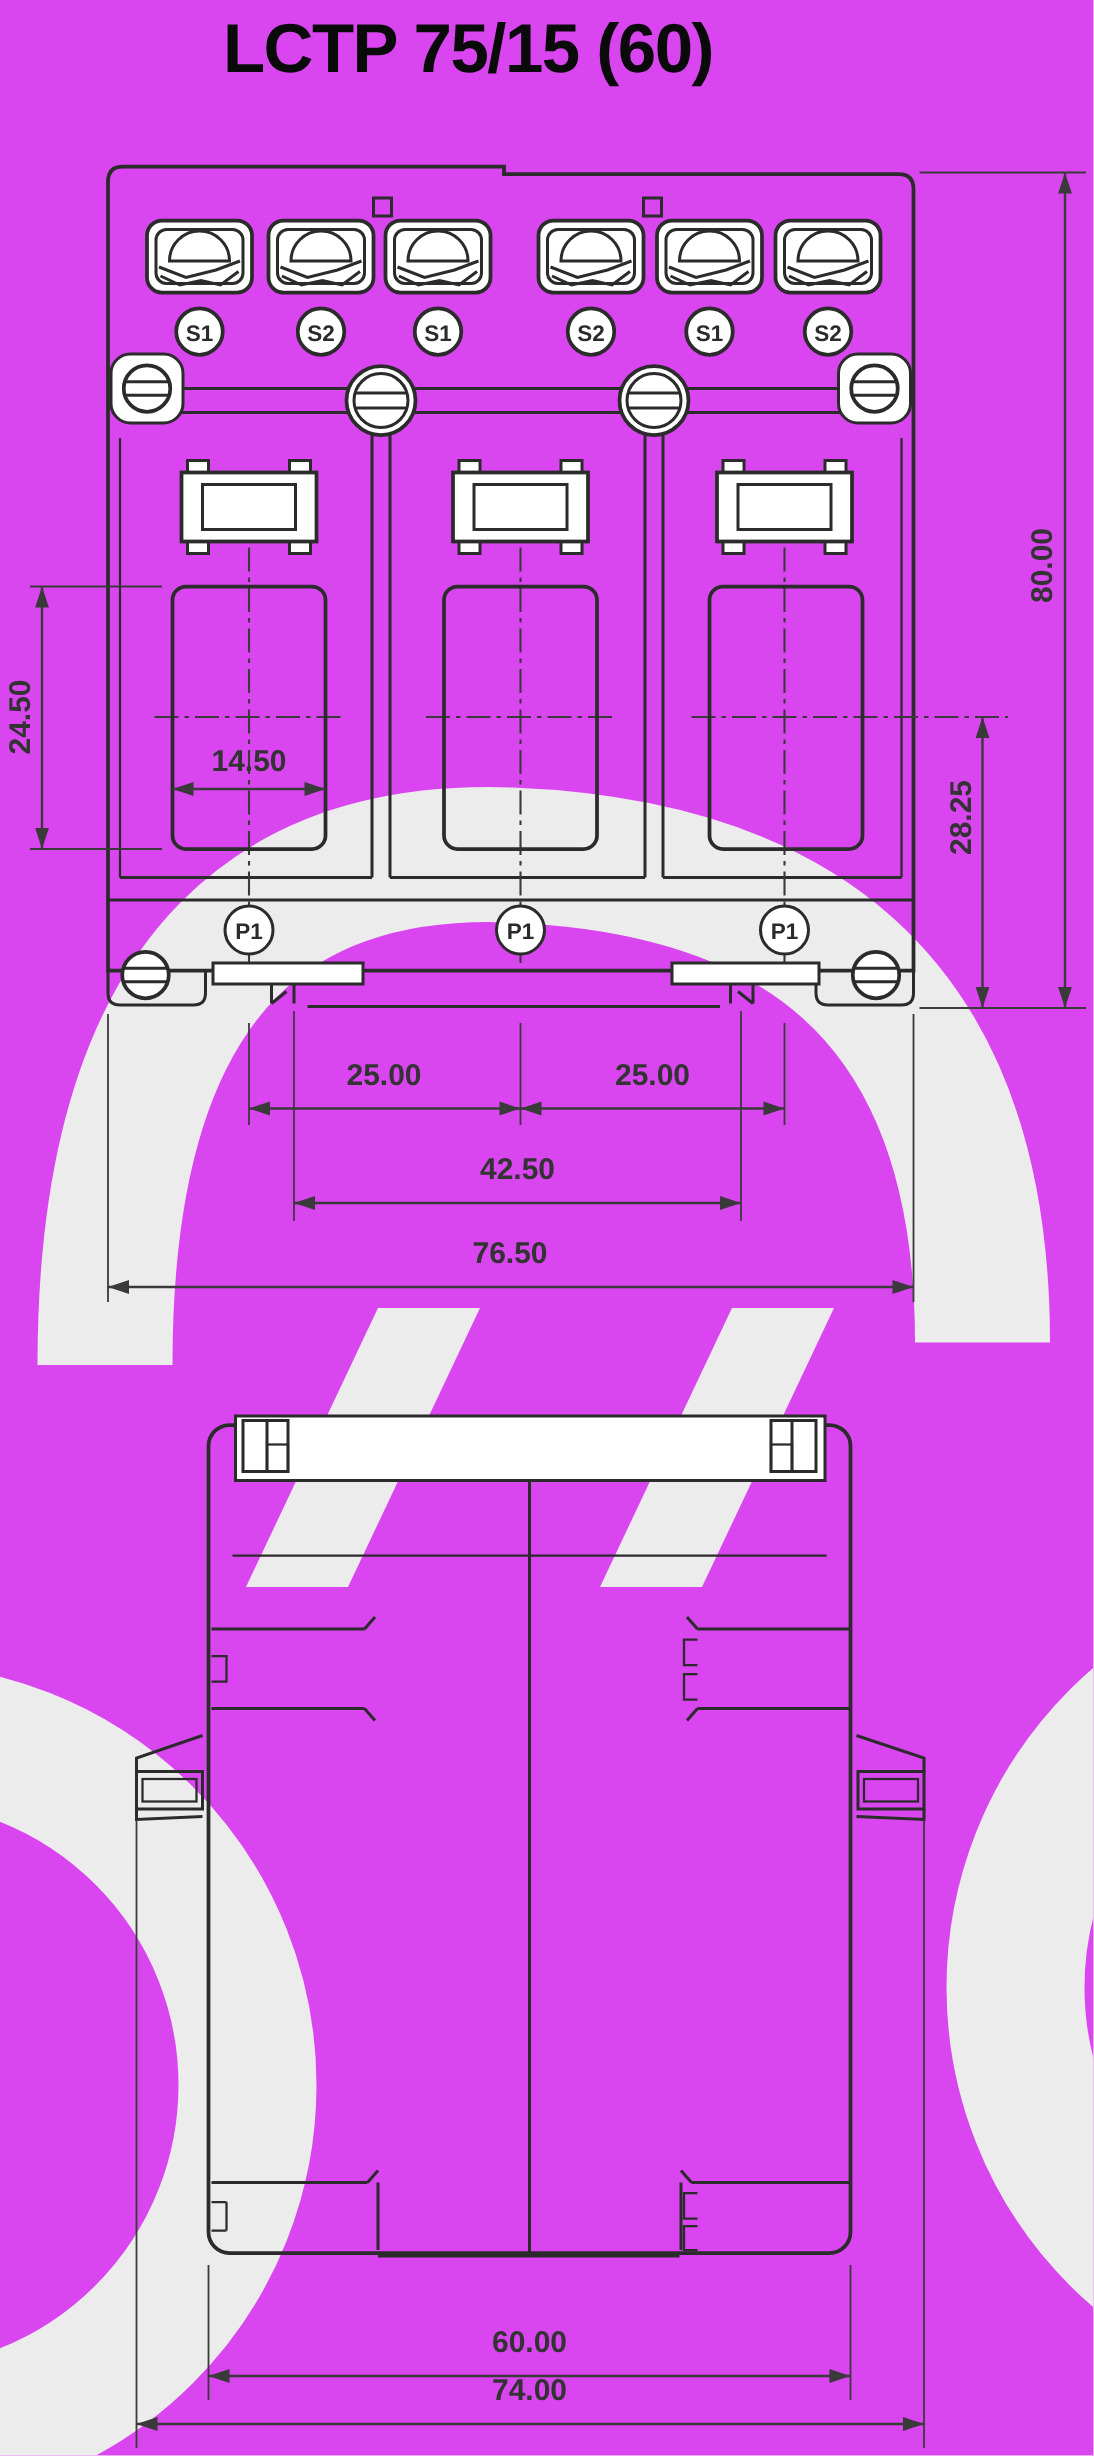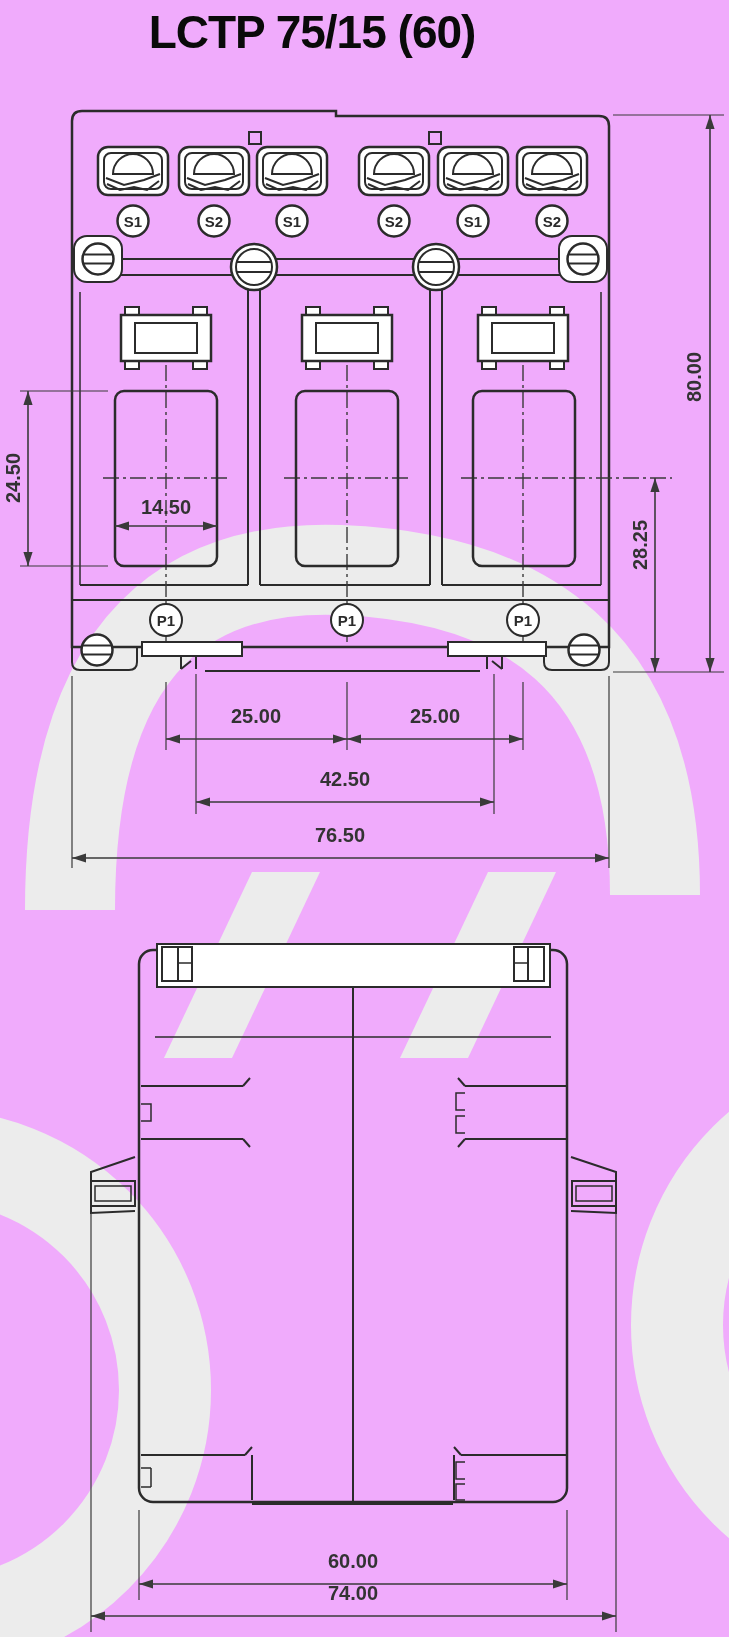--- a/index.html
+++ b/index.html
@@ -1,16 +1,16 @@
 <!DOCTYPE html>
 <html><head>
 <meta charset="utf-8">
 <style>
   html,body{margin:0;padding:0;background:#fff;}
-  .page{position:relative;width:729px;height:1637px;background:#f0abfc;overflow:hidden;
+  .page{position:relative;width:729px;height:1637px;background:#d946ef;overflow:hidden;
         font-family:"Liberation Sans",sans-serif;}
   svg{position:absolute;left:0;top:0;}
   .ln{stroke:#2b2b2b;fill:none;}
   .w25{stroke-width:2.5;}
   .w2{stroke-width:2;}
   .w15{stroke-width:1.5;}
   .thin{stroke:#3a3a3a;stroke-width:1.2;fill:none;}
   .dim{stroke:#3a3a3a;stroke-width:1.6;fill:none;}
   .cl{stroke:#3a3a3a;stroke-width:1.4;fill:none;stroke-dasharray:16 4 3 4;}
   .arr{fill:#3a3a3a;stroke:none;}

